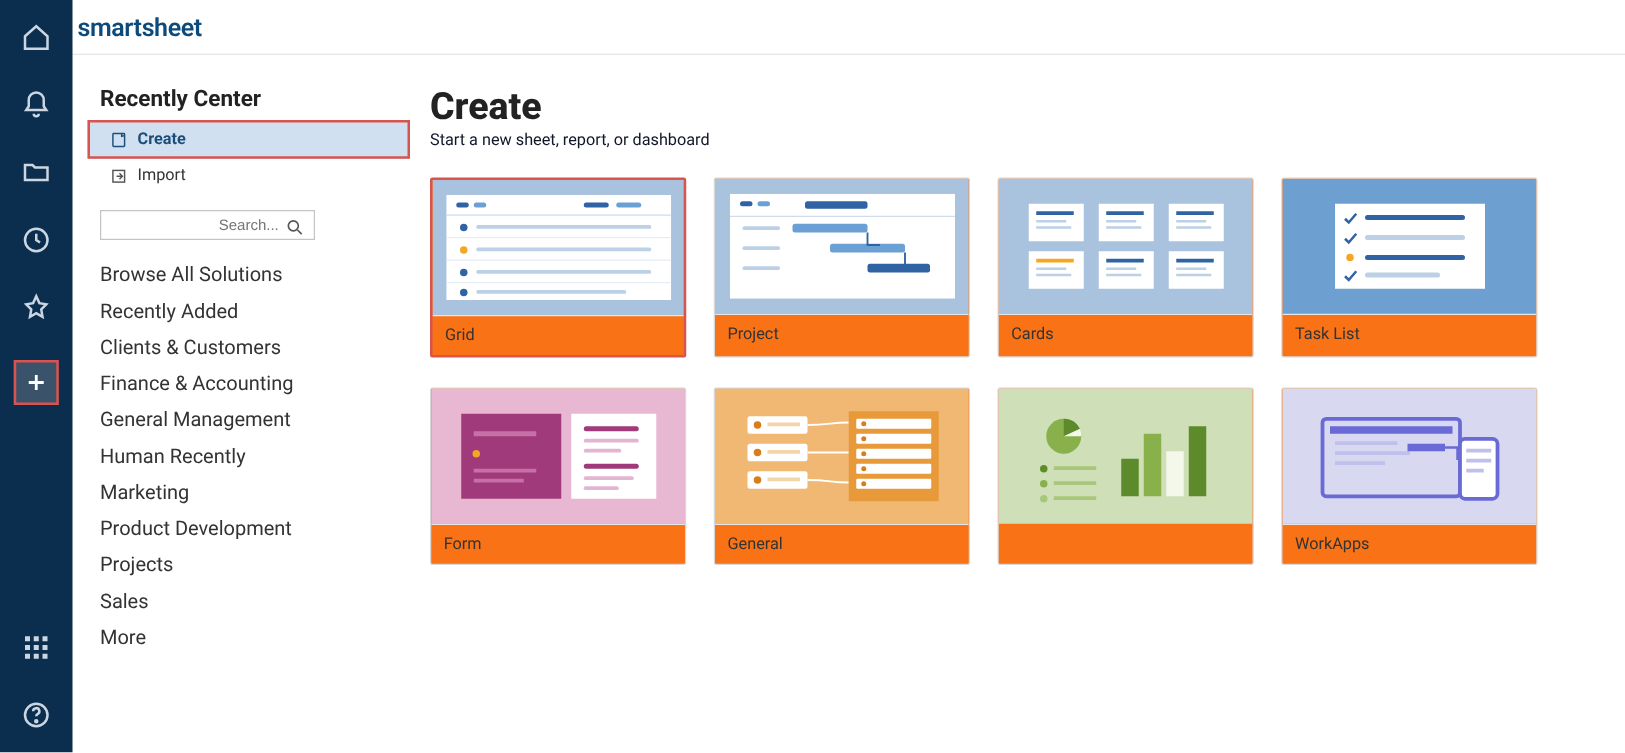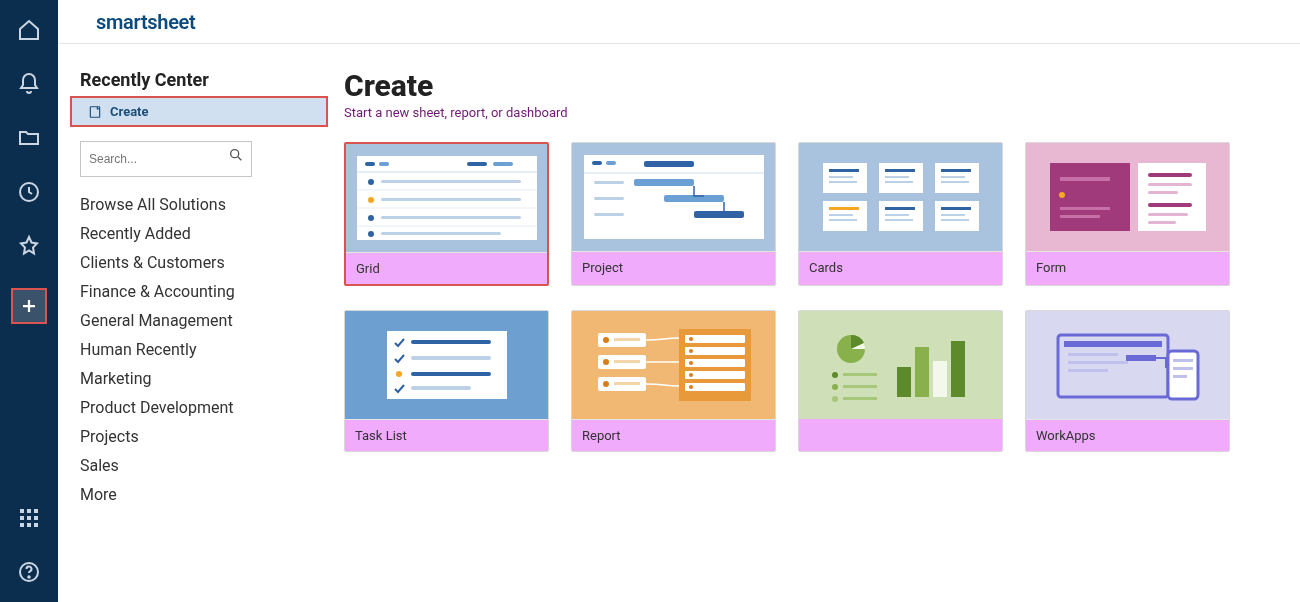--- a/index.html
+++ b/index.html
@@ -8,43 +8,43 @@
   
   
   .rail { width: 58px; background: #0b2e4f; display: flex; flex-direction: column; align-items: center; padding-top: 18px; gap: 30px; position: relative; }
   .rail-bottom { position: absolute; bottom: 18px; left: 0; right: 0; display: flex; flex-direction: column; align-items: center; gap: 30px; }
   .rail-icon { width: 24px; height: 24px; display: flex; align-items: center; justify-content: center; color: #cbd6e2; cursor: pointer; }
   .rail-plus { width: 36px; height: 36px; background: #3a526a; display: flex; align-items: center; justify-content: center; color: #fff; border: 2px solid #d9534f; cursor: pointer; }
   .rail-plus svg { width: 18px; height: 18px; }
   
   
   .main { flex: 1; display: flex; flex-direction: column; }
-  .topbar { height: 44px; border-bottom: 1px solid #e5e5e5; display: flex; align-items: center; padding-left: 38px; }
+  .topbar { height: 44px; border-bottom: 1px solid #e5e5e5; display: flex; align-items: center; padding-left: 4px; }
   .logo { color: #0c4a7c; font-size: 20px; font-weight: 600; letter-spacing: -0.3px; }
   .content { flex: 1; display: flex; }
   
   
   .sidepanel { width: 280px; padding: 25px 18px 0 22px; }
   .sp-title { font-size: 18px; font-weight: 700; color: #222; margin-bottom: 6px; }
   .sp-nav { margin-bottom: 14px; }
   .sp-nav-item { display: flex; align-items: center; gap: 8px; padding: 6px 8px; font-size: 13px; color: #333; cursor: pointer; }
   .sp-nav-item.active { background: #d1e0f0; border: 2px solid #d9534f; font-weight: 700; color: #1b4f7a; margin-left: -10px; margin-right: -8px; padding-left: 16px; }
   .sp-nav-item svg { width: 14px; height: 14px; flex-shrink: 0; }
   .search-wrap { position: relative; margin-bottom: 18px; }
-  .search { width: 172px; height: 36px; border: 1px solid #c5c5c5; padding: 0 28px 0 8px; font-size: 12px; color: #555; }
+  .search { width: 172px; height: 24px; border: 1px solid #c5c5c5; padding: 0 28px 0 8px; font-size: 12px; color: #555; text-align: right; }
   .search-icon { position: absolute; left: 148px; top: 6px; width: 16px; height: 16px; color: #555; }
   .sp-list { display: flex; flex-direction: column; gap: 10px; }
   .sp-link { font-size: 16px; color: #333; cursor: pointer; }
   
   
   .create-area { flex: 1; padding: 24px 40px 0 6px; }
   .create-title { font-size: 30px; font-weight: 800; color: #222; margin-bottom: 2px; }
-  .create-sub { font-size: 13px; color: #701a75; margin-bottom: 22px; }
+  .create-sub { font-size: 13px; color: #0f172a; margin-bottom: 22px; }
   .card-grid { display: grid; grid-template-columns: repeat(4, 205px); gap: 24px 22px; }
-  .card { border: 1px solid #d8d8d8; border-radius: 2px; overflow: hidden; cursor: pointer; background: #f0abfc; }
+  .card { border: 1px solid #d8d8d8; border-radius: 2px; overflow: hidden; cursor: pointer; background: #f97316; }
   .card.highlighted { border: 2px solid #d9534f; }
   .card-preview { height: 108px; display: flex; align-items: center; justify-content: center; }
   .card-label { padding: 8px 10px; font-size: 13px; color: #333; border-top: 1px solid #e5e5e5; }
   
   
   .pv-grid { background: #a9c2de; }
   .pv-project { background: #a9c2de; }
   .pv-cards { background: #a9c2de; }
   .pv-task { background: #6da0d0; }
   .pv-form { background: #e8b8d3; }
@@ -122,20 +122,27 @@
 
       <div class="sidepanel">
         <div class="sp-title">Recently Center</div>
         <div class="sp-nav">
           <div class="sp-nav-item active">
             <svg viewBox="0 0 24 24" fill="none" stroke="#1b4f7a" stroke-width="2">
                 <rect x="4" y="3" width="16" height="18" rx="1"></rect>
                 <path d="M16 3v4l4-1"></path>
               </svg>
             <span>Create</span>
+          </div>
+          <div class="sp-nav-item">
+            <svg viewBox="0 0 24 24" fill="none" stroke="#555" stroke-width="2">
+                <rect x="4" y="4" width="16" height="16"></rect>
+                <path d="M9 12h8M13 8l4 4-4 4"></path>
+              </svg>
+            <span>Import</span>
           </div>
         </div>
         <div class="search-wrap">
           <input class="search" placeholder="Search..." style="">
           <svg class="search-icon" viewBox="0 0 24 24" fill="none" stroke="currentColor" stroke-width="2">
               <circle cx="10" cy="10" r="6"></circle>
               <path d="M15 15l5 5"></path>
             </svg>
         </div>
         <div class="sp-list">
@@ -242,62 +249,62 @@
                     <rect x="6" y="6" width="30" height="3" fill="#2f63a3"></rect>
                     <rect x="6" y="13" width="24" height="2" fill="#bcd0e6"></rect>
                     <rect x="6" y="18" width="28" height="2" fill="#bcd0e6"></rect>
                   </g>
               </svg>
             </div>
             <div class="card-label">Cards</div>
           </div>
 
           <div class="card">
+            <div class="card-preview pv-task">
+              <svg width="180" height="84" viewBox="0 0 180 84">
+                <rect x="30" y="8" width="120" height="68" fill="#fff"></rect>
+                <g transform="translate(38,16)">
+                    <path d="M0 4 l3 3 l6 -7" stroke="#2f63a3" stroke-width="2" fill="none"></path>
+                    <rect x="16" y="1" width="80" height="4" rx="2" fill="#2f63a3"></rect>
+                  </g>
+                <g transform="translate(38,32)">
+                    <path d="M0 4 l3 3 l6 -7" stroke="#2f63a3" stroke-width="2" fill="none"></path>
+                    <rect x="16" y="1" width="80" height="4" rx="2" fill="#bcd0e6"></rect>
+                  </g>
+                <g transform="translate(38,48)">
+                    <circle cx="4" cy="3" r="3" fill="#f5a623"></circle>
+                    <rect x="16" y="1" width="80" height="4" rx="2" fill="#2f63a3"></rect>
+                  </g>
+                <g transform="translate(38,62)">
+                    <path d="M0 4 l3 3 l6 -7" stroke="#2f63a3" stroke-width="2" fill="none"></path>
+                    <rect x="16" y="1" width="60" height="4" rx="2" fill="#bcd0e6"></rect>
+                  </g>
+              </svg>
+            </div>
+            <div class="card-label">Task List</div>
+          </div>
+
+          <div class="card">
             <div class="card-preview pv-form">
               <svg width="180" height="84" viewBox="0 0 180 84">
                 <rect x="12" y="8" width="80" height="68" fill="#a03a7a"></rect>
                 <circle cx="24" cy="40" r="3" fill="#f5a623"></circle>
                 <rect x="22" y="22" width="50" height="4" fill="#c770a8"></rect>
                 <rect x="22" y="52" width="50" height="3" fill="#c770a8"></rect>
                 <rect x="22" y="60" width="40" height="3" fill="#c770a8"></rect>
                 <rect x="100" y="8" width="68" height="68" fill="#fff"></rect>
                 <rect x="110" y="18" width="44" height="4" rx="2" fill="#a03a7a"></rect>
                 <rect x="110" y="28" width="44" height="3" rx="1.5" fill="#e4b5d2"></rect>
                 <rect x="110" y="36" width="30" height="3" rx="1.5" fill="#e4b5d2"></rect>
                 <rect x="110" y="48" width="44" height="4" rx="2" fill="#a03a7a"></rect>
                 <rect x="110" y="58" width="40" height="3" rx="1.5" fill="#e4b5d2"></rect>
                 <rect x="110" y="66" width="28" height="3" rx="1.5" fill="#e4b5d2"></rect>
               </svg>
             </div>
             <div class="card-label">Form</div>
-          </div>
-
-          <div class="card">
-            <div class="card-preview pv-task">
-              <svg width="180" height="84" viewBox="0 0 180 84">
-                <rect x="30" y="8" width="120" height="68" fill="#fff"></rect>
-                <g transform="translate(38,16)">
-                    <path d="M0 4 l3 3 l6 -7" stroke="#2f63a3" stroke-width="2" fill="none"></path>
-                    <rect x="16" y="1" width="80" height="4" rx="2" fill="#2f63a3"></rect>
-                  </g>
-                <g transform="translate(38,32)">
-                    <path d="M0 4 l3 3 l6 -7" stroke="#2f63a3" stroke-width="2" fill="none"></path>
-                    <rect x="16" y="1" width="80" height="4" rx="2" fill="#bcd0e6"></rect>
-                  </g>
-                <g transform="translate(38,48)">
-                    <circle cx="4" cy="3" r="3" fill="#f5a623"></circle>
-                    <rect x="16" y="1" width="80" height="4" rx="2" fill="#2f63a3"></rect>
-                  </g>
-                <g transform="translate(38,62)">
-                    <path d="M0 4 l3 3 l6 -7" stroke="#2f63a3" stroke-width="2" fill="none"></path>
-                    <rect x="16" y="1" width="60" height="4" rx="2" fill="#bcd0e6"></rect>
-                  </g>
-              </svg>
-            </div>
-            <div class="card-label">Task List</div>
           </div>
 
           <div class="card">
             <div class="card-preview pv-report">
               <svg width="180" height="84" viewBox="0 0 180 84">
                 <g transform="translate(14,10)">
                   <rect width="48" height="14" fill="#fff" rx="2"></rect>
                     <circle cx="8" cy="7" r="3" fill="#d97d1a"></circle>
                     <rect x="16" y="5" width="26" height="3" fill="#f4d4ab"></rect>
                 </g>
@@ -322,21 +329,21 @@
                     <circle cx="107" cy="28" r="2" fill="#d97d1a"></circle>
                   <rect x="101" y="36" width="60" height="8" rx="1"></rect>
                     <circle cx="107" cy="40" r="2" fill="#d97d1a"></circle>
                   <rect x="101" y="48" width="60" height="8" rx="1"></rect>
                     <circle cx="107" cy="52" r="2" fill="#d97d1a"></circle>
                   <rect x="101" y="60" width="60" height="8" rx="1"></rect>
                     <circle cx="107" cy="64" r="2" fill="#d97d1a"></circle>
                 </g>
               </svg>
             </div>
-            <div class="card-label">Report</div>
+            <div class="card-label">General</div>
           </div>
 
           <div class="card">
             <div class="card-preview pv-dash">
               <svg width="180" height="84" viewBox="0 0 180 84">
                 <g transform="translate(24,10)">
                   <circle cx="16" cy="16" r="14" fill="#88b04b"></circle>
                   <path d="M16 16 L16 2 A14 14 0 0 1 29 10 Z" fill="#5d8a2a"></path>
                   <path d="M16 16 L29 10 A14 14 0 0 1 30 16 Z" fill="#f3f8ea"></path>
                 </g>

